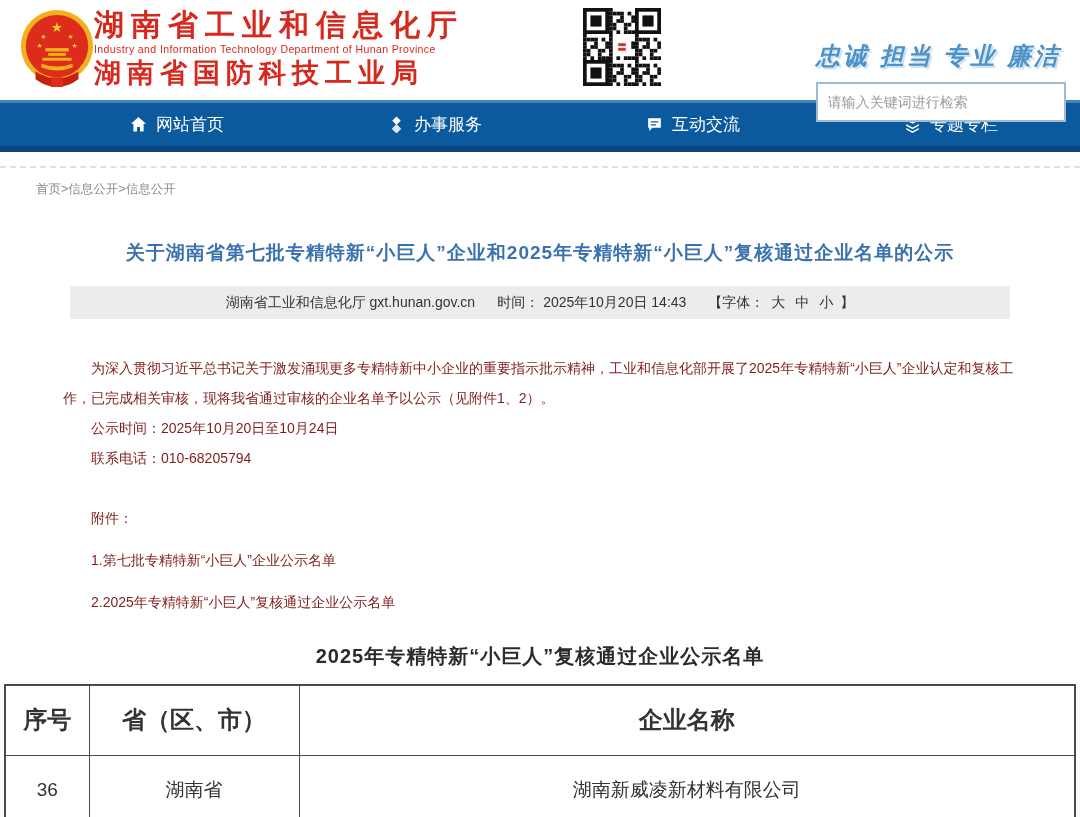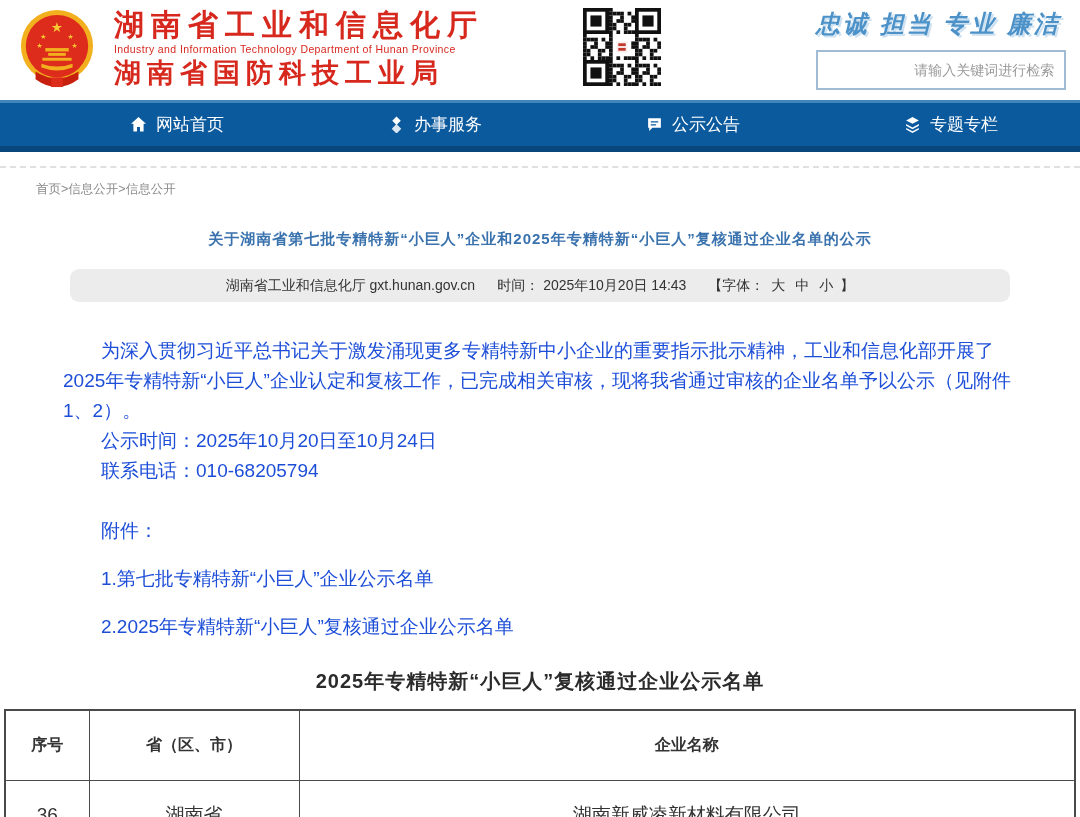--- a/index.html
+++ b/index.html
@@ -2,66 +2,66 @@
 <html><head>
 <meta charset="utf-8">
 <style>
   * { margin:0; padding:0; box-sizing:border-box; }
   html,body { width:1080px; height:817px; background:#fff; overflow:hidden;
     font-family:"Liberation Sans","DejaVu Sans",sans-serif; }
 
   
   .header { position:relative; height:100px; background:#fff; }
   .emblem { position:absolute; left:18px; top:6px; width:78px; height:88px; }
-  .org-block { position:absolute; left:114px; top:8px; color:#d7281e; }
+  .org-block { position:absolute; left:94px; top:8px; color:#d7281e; }
   .org-title { font-size:30px; font-weight:bold; letter-spacing:7px; line-height:34px; }
   .org-en { font-size:10.5px; color:#d7281e; letter-spacing:0.4px; line-height:14px; }
   .org-title2 { font-size:27px; font-weight:bold; letter-spacing:6px; line-height:34px; }
   .qr { position:absolute; left:583px; top:8px; width:78px; height:78px; }
   .right-block { position:absolute; right:14px; top:8px; width:250px; }
   .slogan { font-size:24px; font-weight:bold; font-style:italic; color:#4c92c8;
-    letter-spacing:3px; text-shadow:2px 2px 0 #cfe2f2; white-space:nowrap; }
+    letter-spacing:3px; text-shadow:2px 2px 0 #cfe2f2; white-space:nowrap;margin-top:32px; }
   .search-wrap { margin-top:10px; border:2px solid #9fbcd4; height:40px; background:#fff;
     display:flex; align-items:center; justify-content:center; }
   .search-wrap input { border:none; outline:none; width:92%; font-size:14px; color:#555;
-    text-align:right; font-family:inherit; background:transparent; }
+    text-align:left; font-family:inherit; background:transparent; }
   .search-wrap input::placeholder { color:#9a9a9a; }
 
   
   .nav { height:52px; background:#0b5a9e; border-top:3px solid #4285bd;
     border-bottom:6px solid #09467c; display:flex; align-items:center;padding-left:48px; }
   .nav-item { flex:1; display:flex; align-items:center; justify-content:center; gap:9px;
     color:#fff; font-size:17px; cursor:pointer; text-decoration:none; }
   .nav-item svg { width:17px; height:17px; fill:#fff; }
 
   
   .crumb-bar { border-top:2px dashed #e0e0e0; margin-top:14px; padding:13px 0 0 36px;
     font-size:12.5px; color:#8a8a8a; }
   .crumb-bar span { color:#8a8a8a; }
 
   
   .article { padding:0 35px; }
-  .art-title { margin-top:32px; text-align:center; font-size:15px; font-weight:bold;
+  .art-title { margin-top:42px; text-align:center; font-size:19px; font-weight:bold;
     color:#3a72ae; letter-spacing:1px; }
   .meta-bar { margin:20px 35px 0 35px; height:33px; background:#ececec; display:flex;
-    align-items:center; justify-content:center; font-size:14px; color:#333; gap:4px;border-radius:9px; }
+    align-items:center; justify-content:center; font-size:14px; color:#333; gap:4px; }
   .meta-bar .gap { width:14px; }
   .font-size-opt { cursor:pointer; padding:0 3px; }
-  .art-body { margin:34px 28px 0 28px; font-size:19px; color:#1d4ed8; line-height:30px; }
+  .art-body { margin:34px 28px 0 28px; font-size:14px; color:#7f1d1d; line-height:30px; }
   .para { text-indent:2em; }
   .attach-label { text-indent:2em; margin-top:30px; }
-  .attach-item { text-indent:2em; margin-top:18px; }
+  .attach-item { text-indent:2em; margin-top:12px; }
 
   
   .tbl-title { margin-top:26px; text-align:center; font-size:20px; font-weight:bold;
     color:#2b2b2b; letter-spacing:1px; }
   .tbl-wrap { padding:0 4px; margin-top:14px; }
   table.list { width:100%; border-collapse:collapse; border:2px solid #4a4a4a; }
   table.list th, table.list td { border:1px solid #4a4a4a; text-align:center; color:#333; }
-  table.list th { height:70px; font-size:16px; font-weight:bold; }
+  table.list th { height:70px; font-size:24px; font-weight:bold; }
   table.list td { height:70px; font-size:19px; font-weight:normal; }
   .col-no { width:84px; }
   .col-prov { width:210px; }
 </style>
 </head>
 <body>
 
 <div class="header">
 
   <svg class="emblem" viewBox="0 0 80 88">
@@ -260,21 +260,21 @@
     <svg viewBox="0 0 16 16">
         <path d="M8 0.5 L12 4.5 L8 8.5 L4 4.5 Z"></path>
         <path d="M8 7.5 L12.5 12 L8 16.5 L3.5 12 Z" opacity="0.85"></path>
       </svg>
     <span>办事服务</span>
   </a>
   <a class="nav-item">
     <svg viewBox="0 0 16 16">
         <path d="M2 2 H14 V11 H6 L3 14 V11 H2 Z M4.5 5 H11.5 V6.2 H4.5 Z M4.5 7.8 H9.5 V9 H4.5 Z" fill-rule="evenodd"></path>
       </svg>
-    <span>公示公告</span>
+    <span>互动交流</span>
   </a>
   <a class="nav-item">
     <svg viewBox="0 0 16 16">
         <path d="M8 1 L14 4.2 L8 7.4 L2 4.2 Z"></path>
         <path d="M2 7.6 L8 10.8 L14 7.6 L14 9.2 L8 12.4 L2 9.2 Z"></path>
         <path d="M2 11.2 L8 14.4 L14 11.2 L14 12.8 L8 16 L2 12.8 Z"></path>
       </svg>
     <span>专题专栏</span>
   </a>
 </div>

